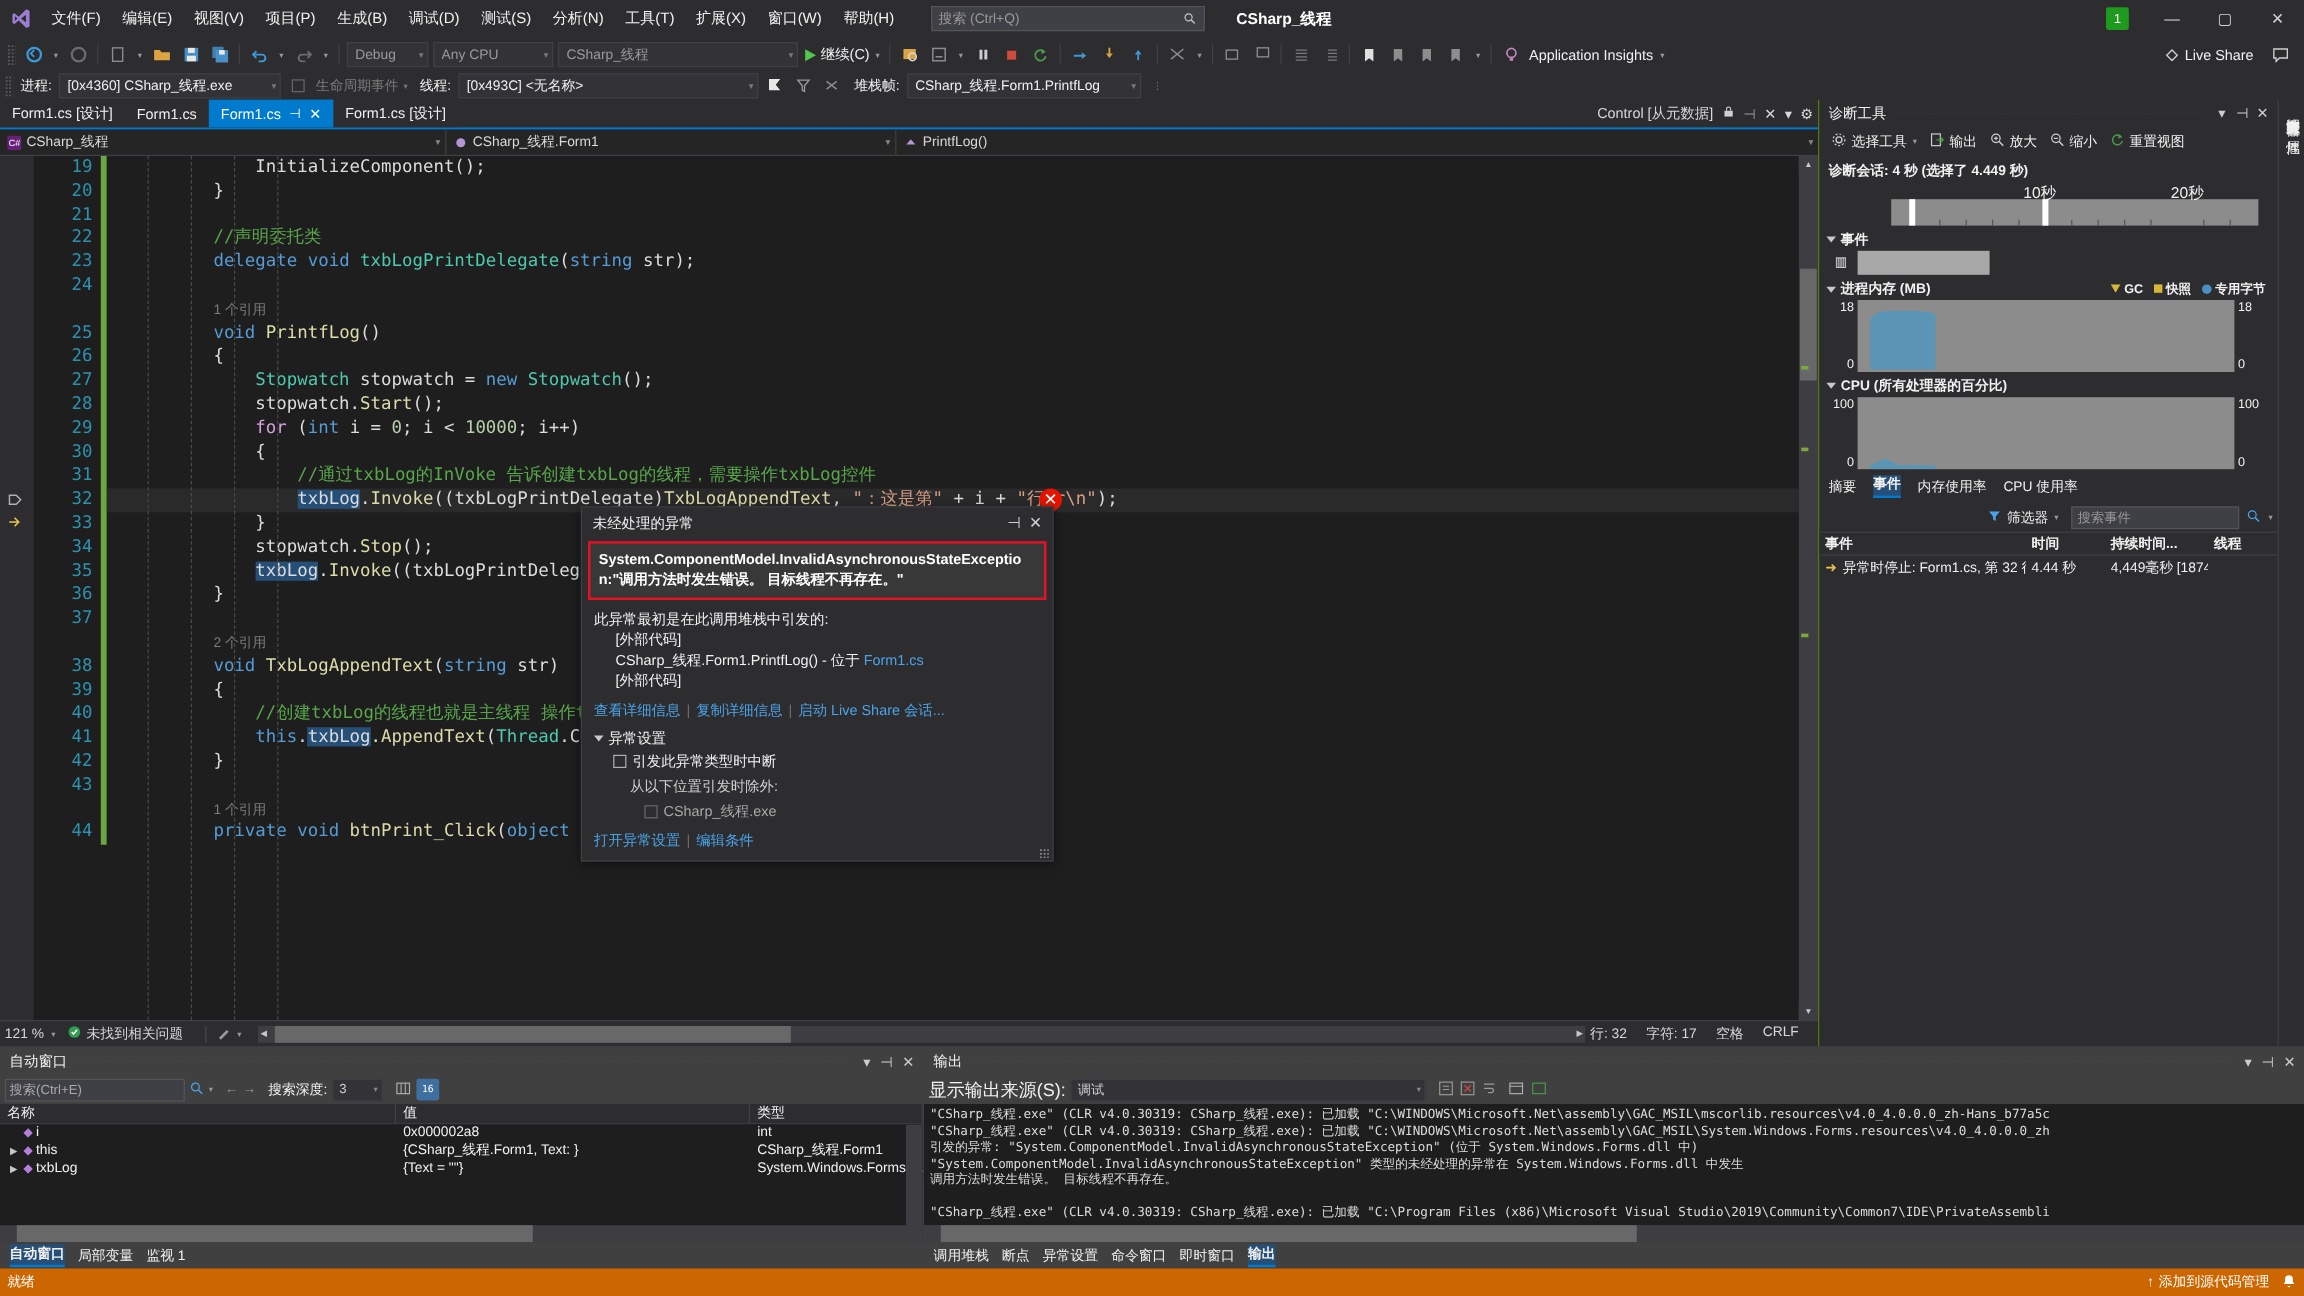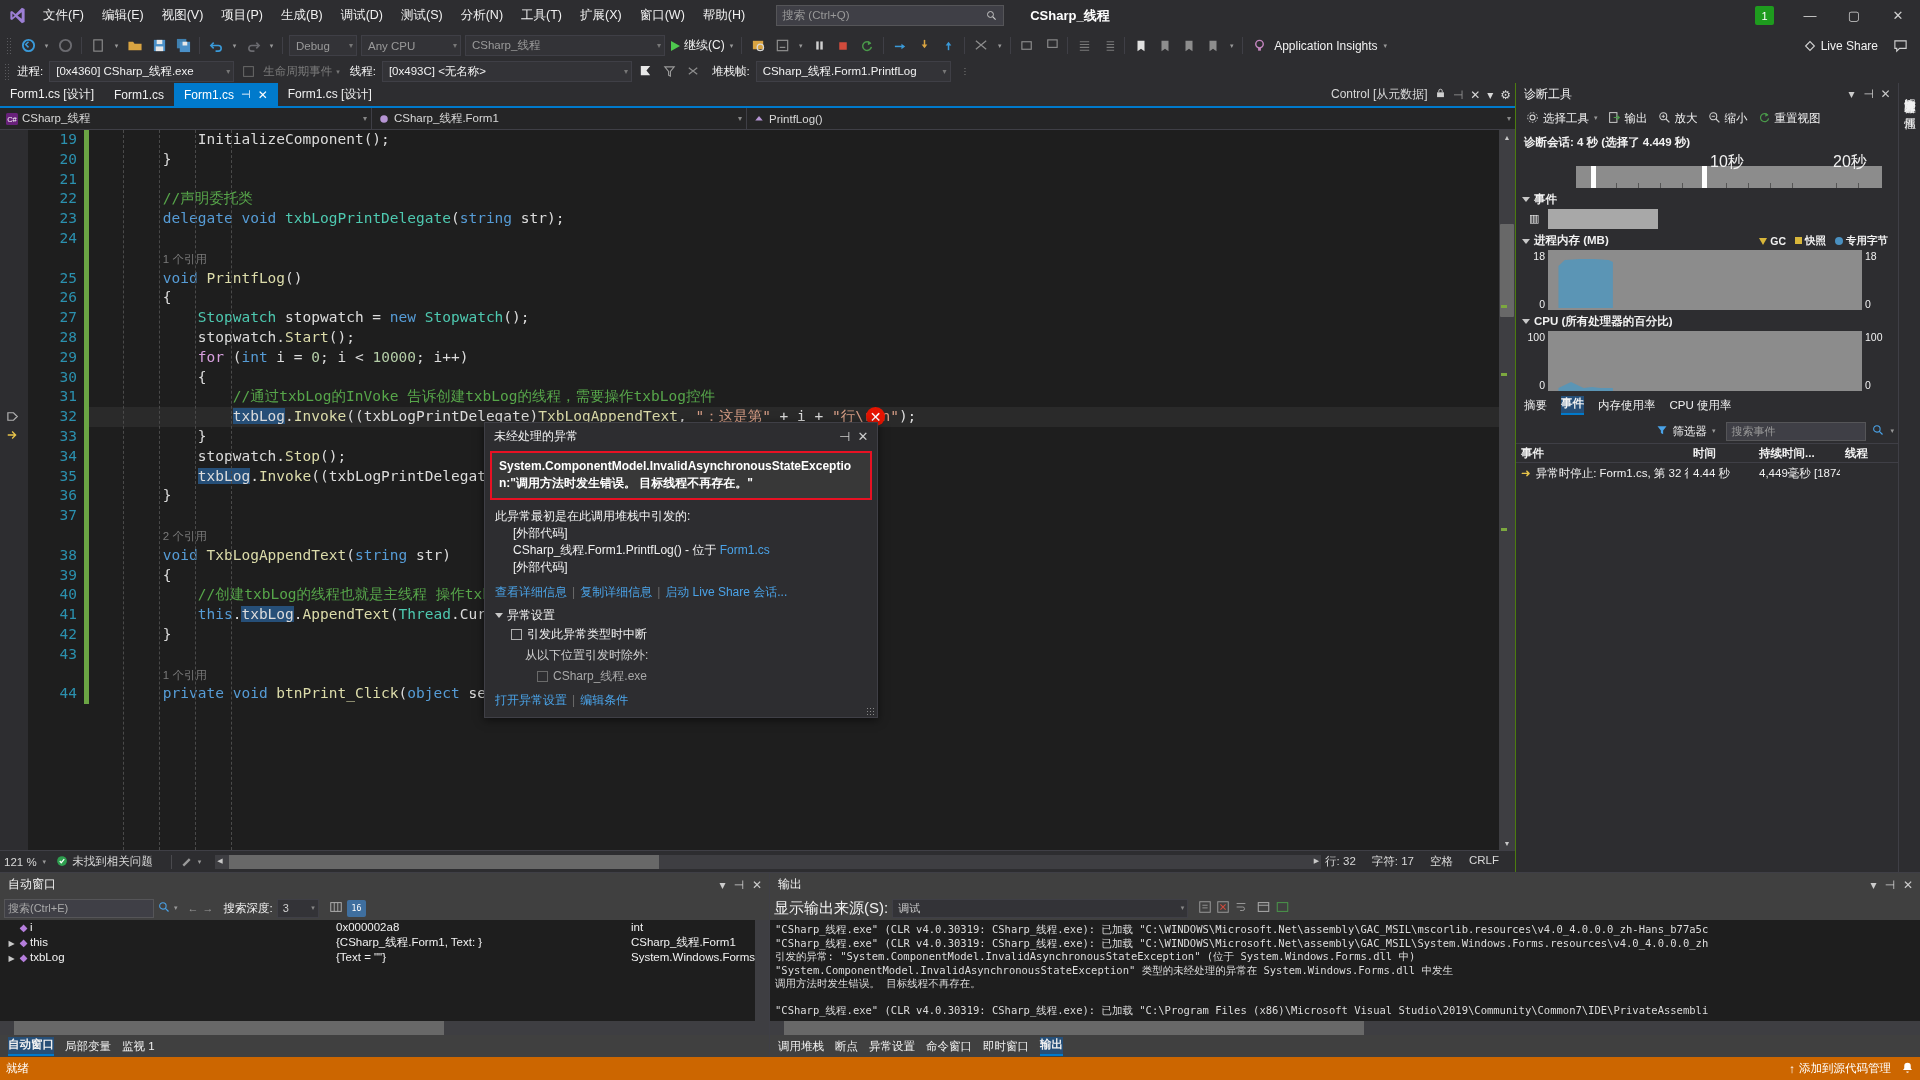--- a/index.html
+++ b/index.html
@@ -70,21 +70,21 @@
 
   
   .editor-wrap { flex:1 1 auto; display:flex; min-height:0; background:#1e1e1e; position:relative; overflow:hidden; }
   .ed-indic { width:28px; background:#2d2d30; flex:0 0 28px; position:relative; }
   .gutter { width:56px; flex:0 0 56px; background:#1e1e1e; text-align:right; padding-right:7px;
      color:#2b91af; font-family:"DejaVu Sans Mono","Liberation Mono",monospace; font-size:14.5px; }
   .changebar { width:5px; flex:0 0 5px; background:#1e1e1e; }
   .code { flex:1 1 auto; background:#1e1e1e; font-family:"DejaVu Sans Mono","Liberation Mono",monospace;
      font-size:14.5px; white-space:pre; position:relative; overflow:hidden; }
   .ln { height:19.8px; line-height:19.8px; }
-  .code .ln { padding-left:4px; }
+  .code .ln { padding-left:19px; }
   .kw { color:#569cd6; } .kw2 { color:#d8a0df; } .typ { color:#4ec9b0; } .mth { color:#dcdcaa; }
   .str { color:#d69d85; } .num { color:#b5cea8; } .cmt { color:#57a64a; } .id { color:#dcdcdc; }
   .ref { color:#7a7a7a; font-size:11.5px; font-family:"Liberation Sans",sans-serif; }
   .sel { background:#264f78; }
   .hl-line { background:#2a2a2a; }
 
   
   .overview { width:16px; flex:0 0 16px; background:#3e3e42; position:relative; }
   .ov-arrow { height:14px; display:flex; align-items:center; justify-content:center; font-size:7px; color:#c8c8c8; background:#3e3e42; }
   .ov-thumb { position:absolute; left:1px; width:14px; background:#686868; border-radius:1px; }
@@ -130,21 +130,21 @@
   
   .panel-head { height:22px; display:flex; align-items:center; padding:0 4px 0 8px; font-size:12px; color:#f1f1f1; }
   .panel-head .t { font-weight:normal; }
   .panel-head .dots { flex:1; height:1px; margin:0 8px;
      background-image:radial-gradient(#55555a 1px, transparent 1px); background-size:3px 3px; background-position:0 0; }
   .panel-head .ic { width:17px; height:17px; display:flex; align-items:center; justify-content:center; color:#ccc; font-size:12px; }
   .dt-toolbar { height:26px; display:flex; align-items:center; padding-left:5px; font-size:11.5px; color:#f1f1f1; }
   .dt-tb-item { display:flex; align-items:center; padding:0 5px; height:22px; }
   .dt-session { font-size:11.5px; font-weight:bold; color:#f1f1f1; padding:4px 0 4px 8px; }
   .tl { height:22px; margin:0 8px 0 30px; background:#8c8c8c; position:relative; }
-  .tl-lbl { position:absolute; font-size:16px; color:#f1f1f1; top:-14px;margin-left:24px; }
+  .tl-lbl { position:absolute; font-size:13px; color:#f1f1f1; top:-14px; }
   .tl-mark { position:absolute; top:0; width:5px; height:22px; background:#fff; }
   .tl-tick { position:absolute; bottom:0; width:1px; height:5px; background:#555; }
   .sec-hdr { display:flex; align-items:center; font-size:11.5px; font-weight:bold; color:#f1f1f1; padding:4px 0 2px 6px; }
   .caret-d { display:inline-block; width:0;height:0;border-left:4px solid transparent;border-right:4px solid transparent;
      border-top:5px solid #c8c8c8; margin-right:4px; }
   .graph-row { display:flex; align-items:stretch; padding:0 8px 0 4px; }
   .gy { width:28px; flex:0 0 28px; font-size:10.5px; color:#f1f1f1; position:relative; }
   .gy .top { position:absolute; top:0; right:3px; } .gy .bot { position:absolute; bottom:0; right:3px; }
   .gy.r { text-align:left; } .gy.r .top { left:3px; right:auto; } .gy.r .bot { left:3px; right:auto; }
   .gplot { flex:1 1 auto; background:#8c8c8c; position:relative; overflow:hidden; }
@@ -900,20 +900,25 @@
             <span style="font-size:7px;color:#888">▾</span>
         </div>
         <span style="margin-left:6px"><svg width="14" height="14" viewBox="0 0 16 16">
               <rect x="2" y="3" width="12" height="10" fill="none" stroke="#b0b0b0" stroke-width="1.1"></rect>
               <path d="M6 3v10M10 3v10" stroke="#b0b0b0" stroke-width="1"></path>
             </svg></span>
         <span style="background:#3f6f9f;padding:1px 3px;border-radius:2px"><svg width="13" height="13" viewBox="0 0 16 16">
               <text x="8" y="12" font-size="10" fill="#fff" text-anchor="middle" font-family="monospace">16</text>
             </svg></span>
       </div>
+      <div class="watch-th">
+        <div class="wc1">名称</div>
+        <div class="wc2">值</div>
+        <div class="wc3">类型</div>
+      </div>
       <div class="watch-body">
         <div class="watch-tr" style="height:15px">
           <div class="wc1"><span class="exp"></span><span class="vi">◆</span><span>i</span></div>
           <div class="wc2">0x000002a8</div>
           <div class="wc3">int</div>
         </div>
         <div class="watch-tr" style="height:15px">
           <div class="wc1"><span class="exp">▶</span><span class="vi">◆</span><span>this</span></div>
           <div class="wc2">{CSharp_线程.Form1, Text: }</div>
           <div class="wc3">CSharp_线程.Form1</div>

